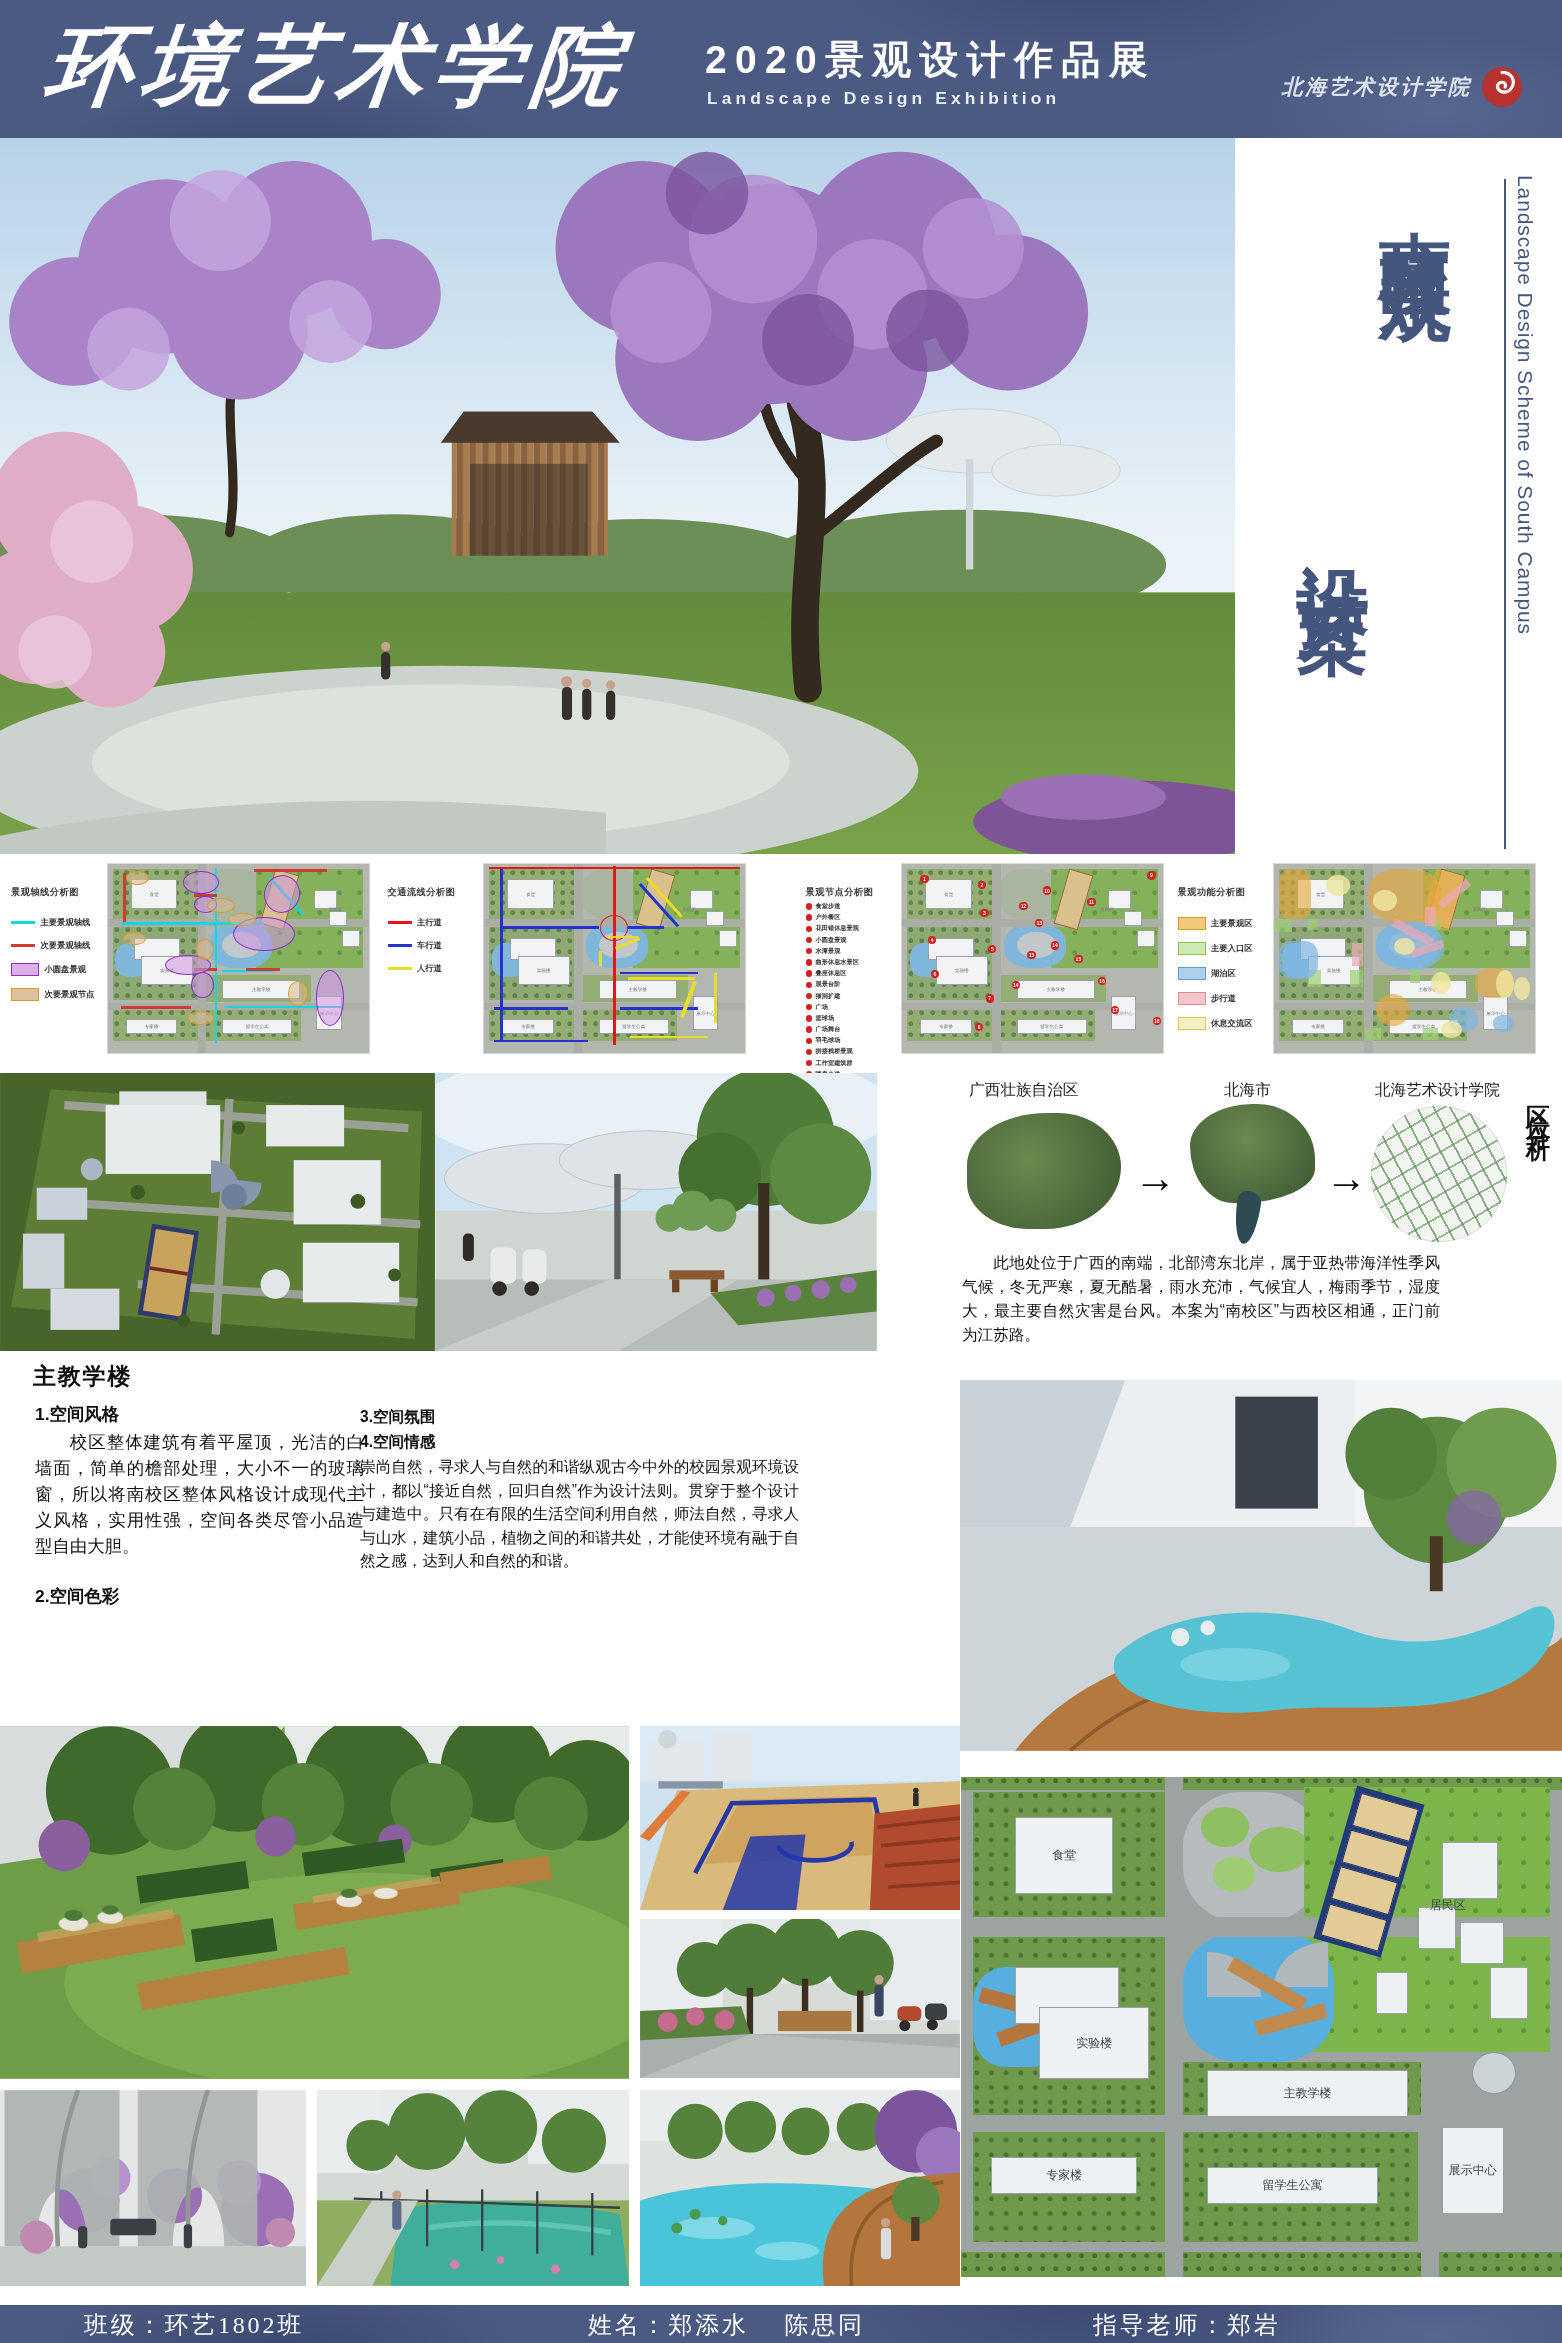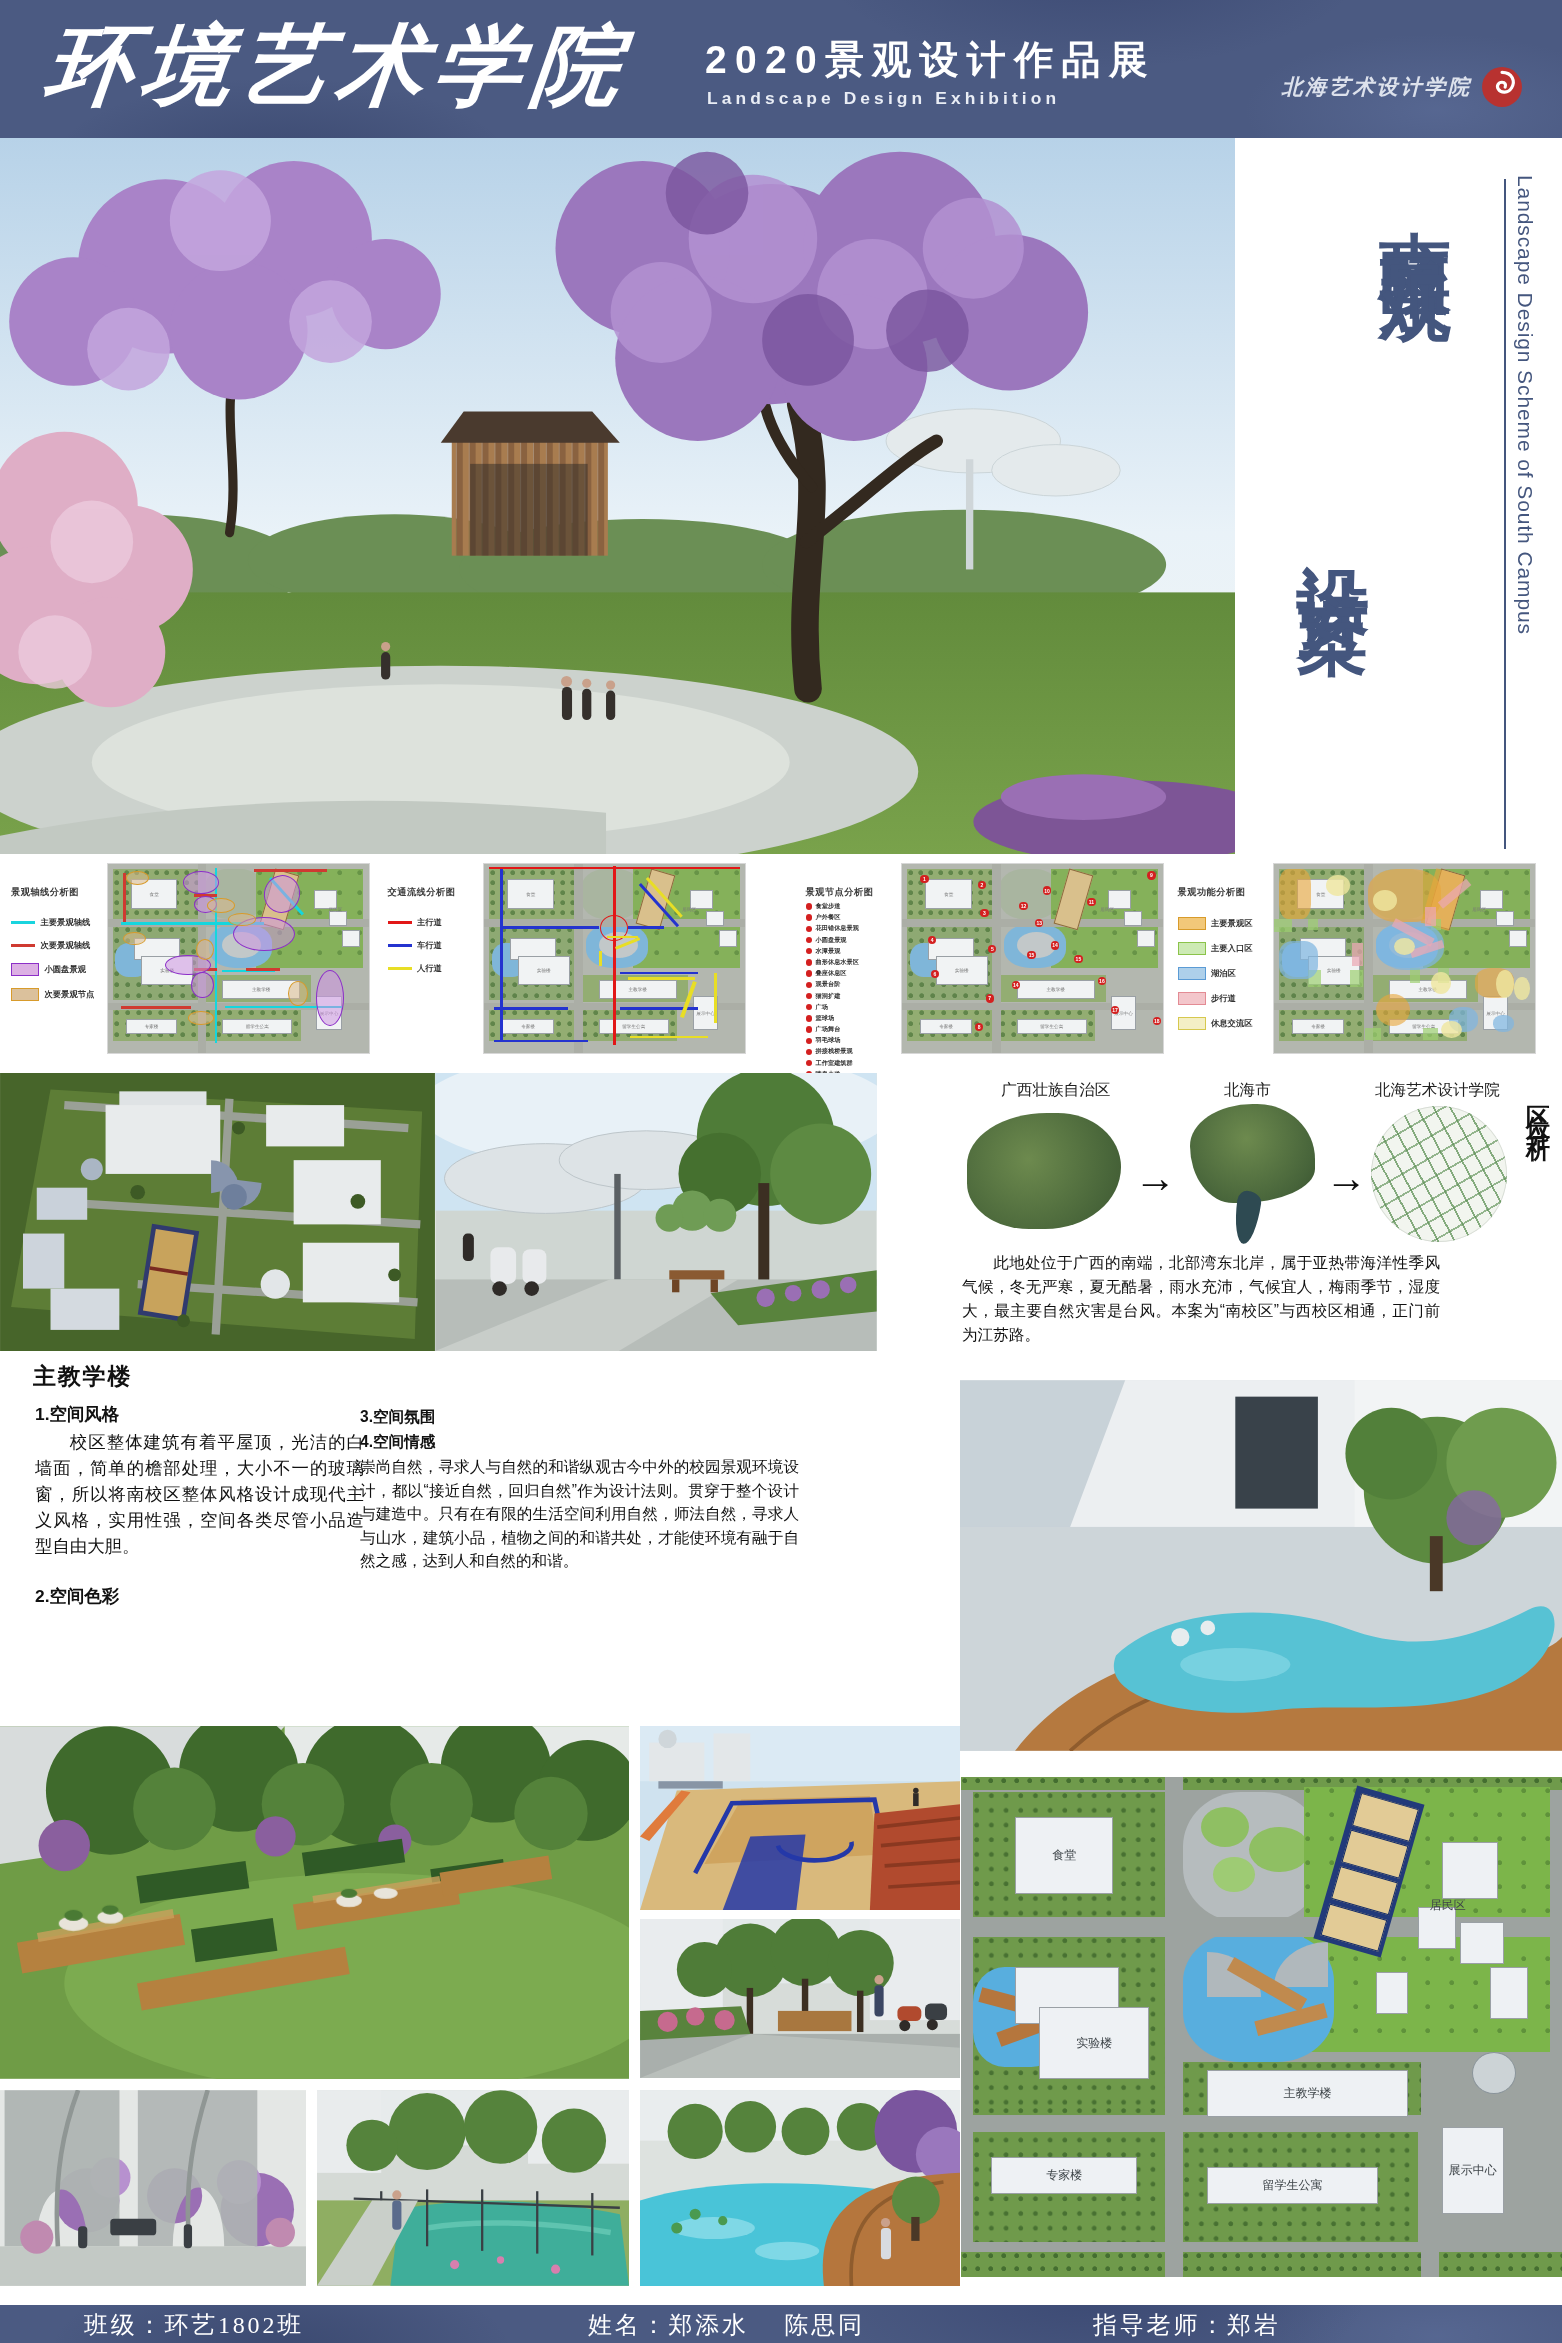--- a/index.html
+++ b/index.html
@@ -651,21 +651,21 @@
           <circle cx="105" cy="235" r="8"></circle>
           <rect x="30" y="175" width="12" height="30" rx="5"></rect>
         </g>
       <rect x="255" y="215" width="60" height="10" fill="#8a5a32"></rect>
       <rect x="258" y="225" width="8" height="14" fill="#6e4424"></rect>
         <rect x="300" y="225" width="8" height="14" fill="#6e4424"></rect>
     </svg>
   </div>
 
   <section class="loc abs">
-    <div class="loc-label" style="left:9.2px;top:7.3px;margin-left:32px;">广西壮族自治区</div>
+    <div class="loc-label" style="left:9.2px;top:7.3px;">广西壮族自治区</div>
     <div class="loc-label" style="left:264px;top:7.3px;">北海市</div>
     <div class="loc-label" style="left:415px;top:7.3px;">北海艺术设计学院</div>
     <div class="loc-blob1"></div>
     <div class="loc-blob2"></div>
     <div class="loc-tail"></div>
     <div class="loc-circle">
         <div class="loc-grid"></div>
       </div>
     <div class="loc-arrow la1">→</div>
     <div class="loc-arrow la2">→</div>

